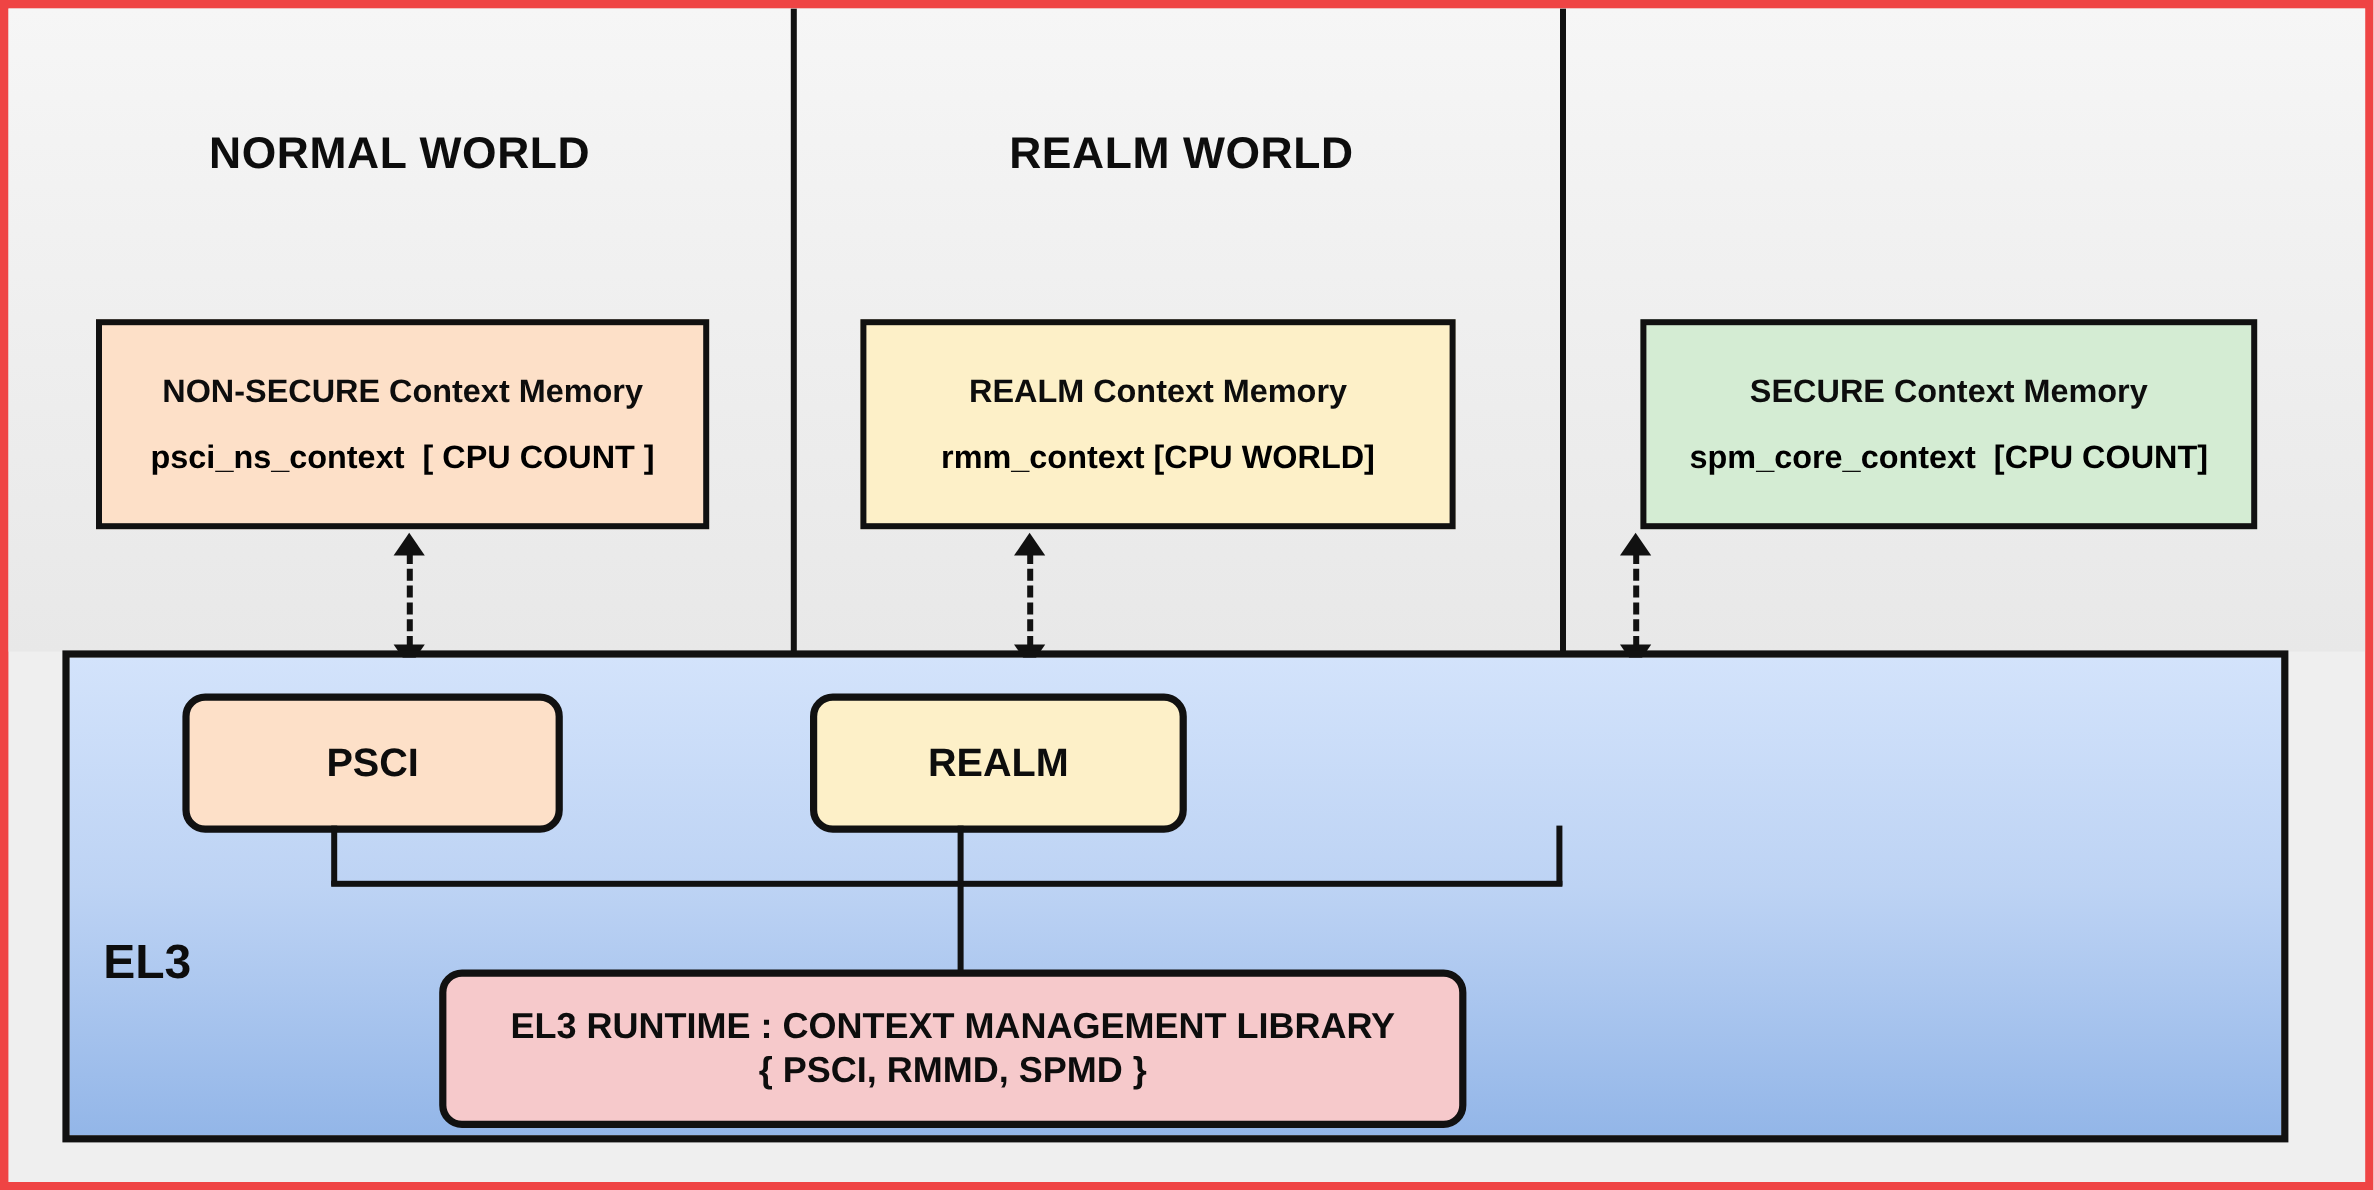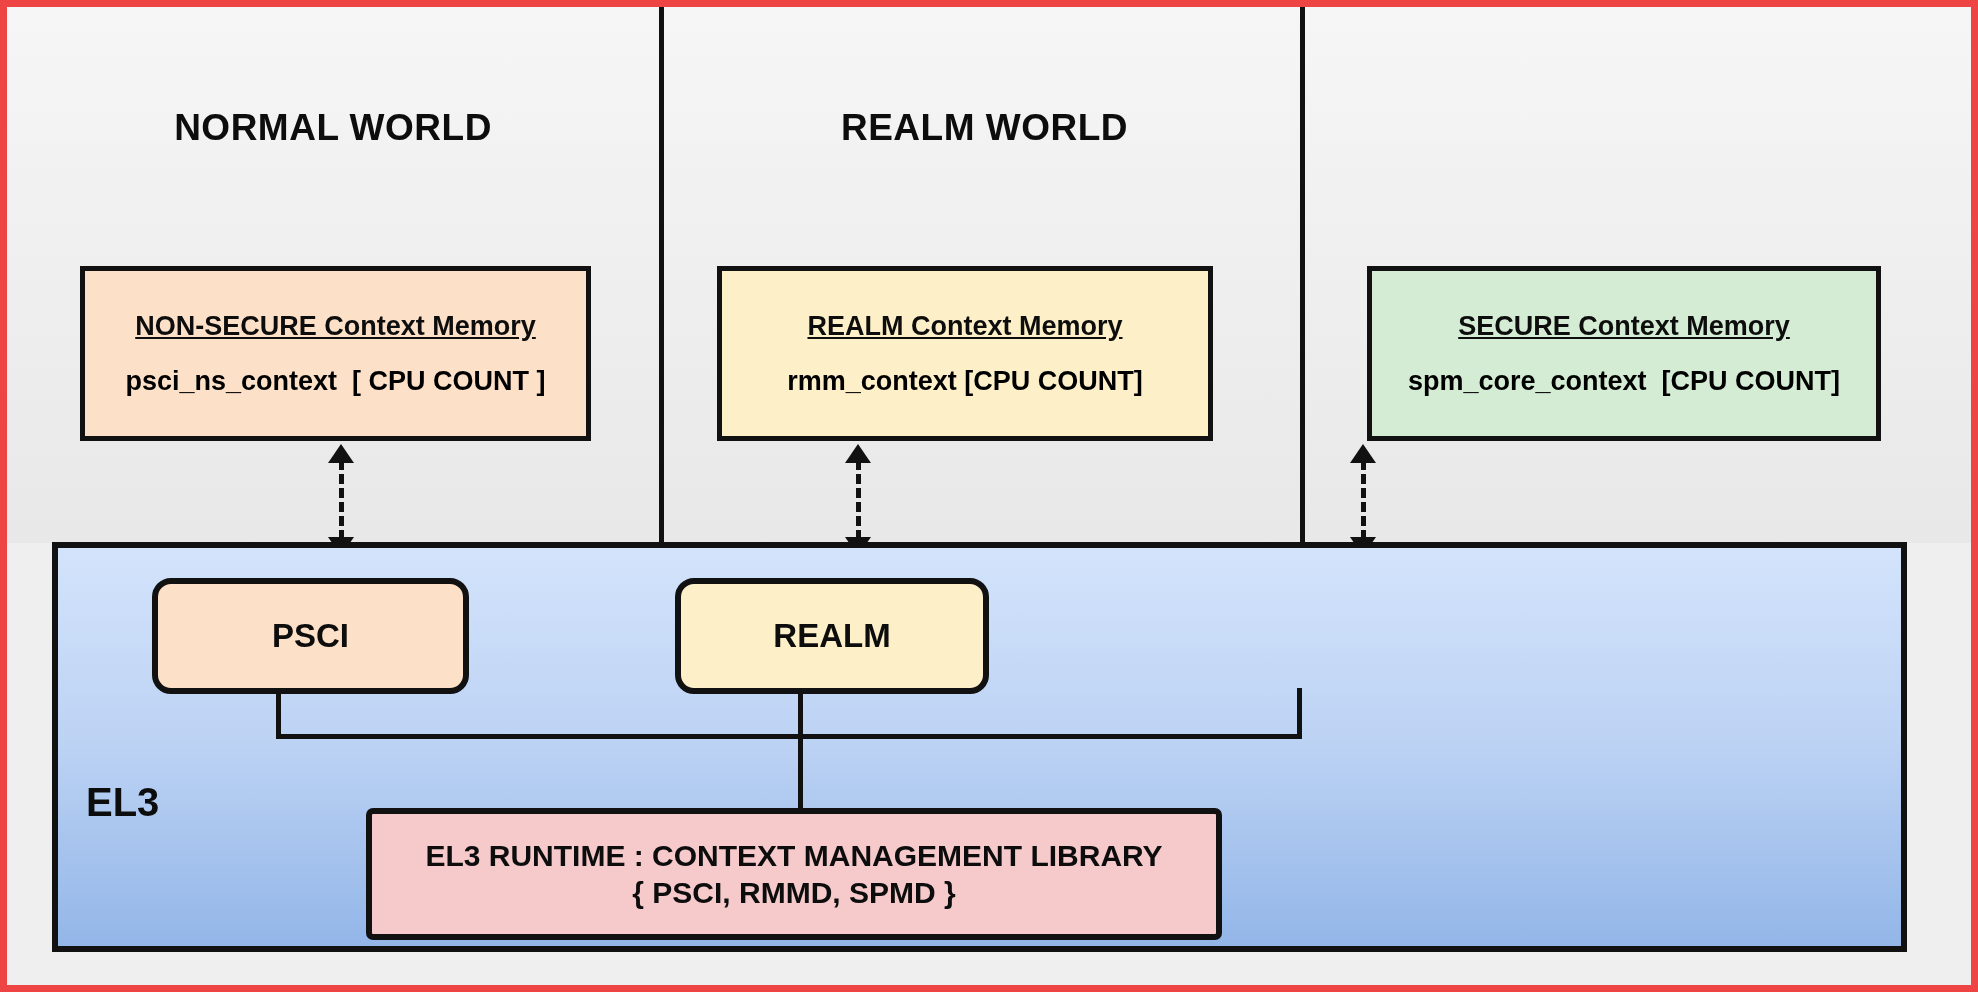--- a/index.html
+++ b/index.html
@@ -64,21 +64,20 @@
   .ctx-box.ns    { left: 73px;  width: 511px; background: #fde0c8; }
   .ctx-box.realm { left: 53px;  width: 496px; background: #fdf0c8; }
   .ctx-box.sec   { left: 62px;  width: 514px; background: #d4ecd3; }
 
   .ctx-title {
     font-size: 27px;
     font-weight: bold;
     color: #0d0d0d;
     margin-bottom: 24px;
     white-space: pre;
-    text-decoration: underline;
   }
   .ctx-sub {
     font-size: 27px;
     font-weight: bold;
     color: #000000;
     white-space: pre;
   }
 
   
   .dashed-arrow {
@@ -157,21 +156,21 @@
   }
 
   
   #runtime-box {
     position: absolute;
     left: 308px;
     top: 260px;
     width: 856px;
     height: 132px;
     border: 6px solid #111111;
-    border-radius: 7px;
+    border-radius: 19px;
     box-sizing: border-box;
     background: #f6c9cb;
     display: flex;
     flex-direction: column;
     align-items: center;
     justify-content: center;
     text-align: center;
   }
   #runtime-box .l1 {
     font-size: 30px;
@@ -200,21 +199,21 @@
         <div class="ctx-title">NON-SECURE Context Memory</div>
         <div class="ctx-sub">psci_ns_context  [ CPU COUNT ]</div>
       </div>
     </div>
 
     <div class="world-col c1">
       <div class="world-title">REALM WORLD</div>
 
       <div class="ctx-box realm">
         <div class="ctx-title">REALM Context Memory</div>
-        <div class="ctx-sub">rmm_context [CPU COUNT]</div>
+        <div class="ctx-sub">rmm_context [CPU WORLD]</div>
       </div>
     </div>
 
     <div class="world-col c2">
 
       <div class="ctx-box sec">
         <div class="ctx-title">SECURE Context Memory</div>
         <div class="ctx-sub">spm_core_context  [CPU COUNT]</div>
       </div>
     </div>

